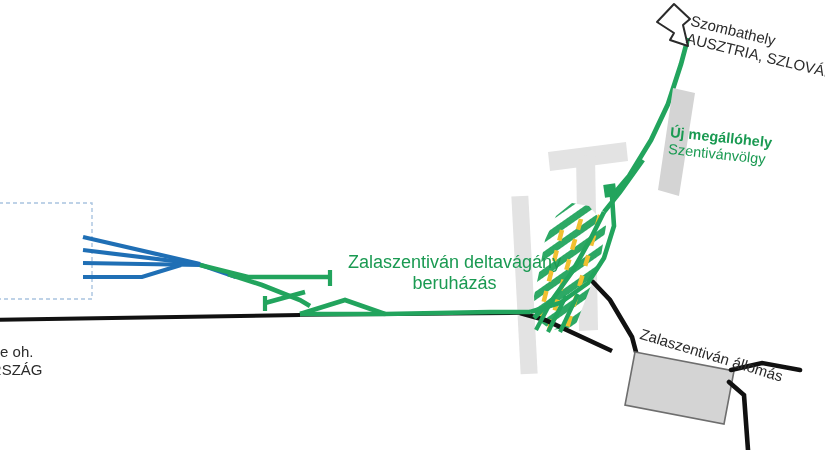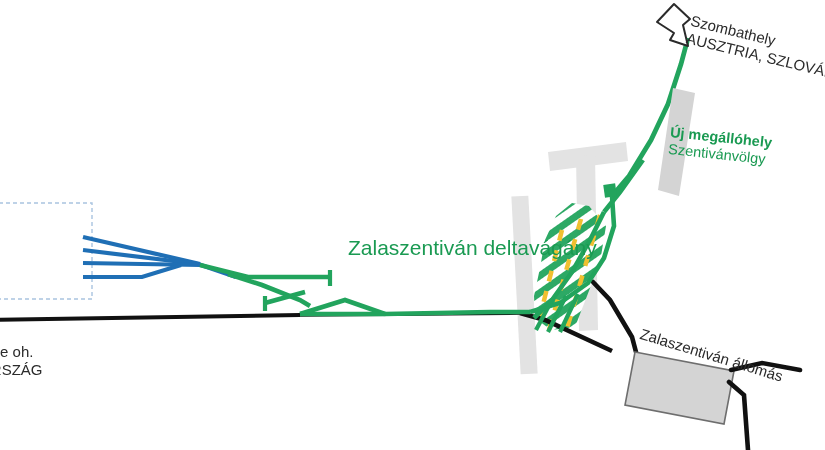--- a/index.html
+++ b/index.html
@@ -34,22 +34,22 @@
     left: -40px;
     top: 343px;
     font-size: 15px;
     color: #2b2b2b;
   }
   #lbl-border .line2 {
     display: block;
   }
   #lbl-delta {
     left: 348px;
-    top: 236px;
-    font-size: 21px;
+    top: 252px;
+    font-size: 18px;
     text-align: center;
     color: #1a9a52;
   }
   #lbl-delta .line2 {
     display: block;
   }
   #lbl-szombathely {
     left: 693px;
     top: 12px;
     font-size: 15px;
@@ -190,20 +190,21 @@
     </g>
   </svg>
 
   <div class="lbl" id="lbl-border">
     <span>nsenye oh.</span>
     <span class="line2">SZORSZÁG</span>
   </div>
 
   <div class="lbl" id="lbl-delta">
     <span>Zalaszentiván deltavágány</span>
+    <span class="line2">beruházás</span>
   </div>
 
   <div class="lbl" id="lbl-szombathely">
     <span>Szombathely</span>
     <span class="line2">AUSZTRIA, SZLOVÁKIA</span>
   </div>
 
   <div class="lbl" id="lbl-megallo">
     <span class="line1">Új megállóhely</span>
     <span class="line2">Szentivánvölgy</span>

